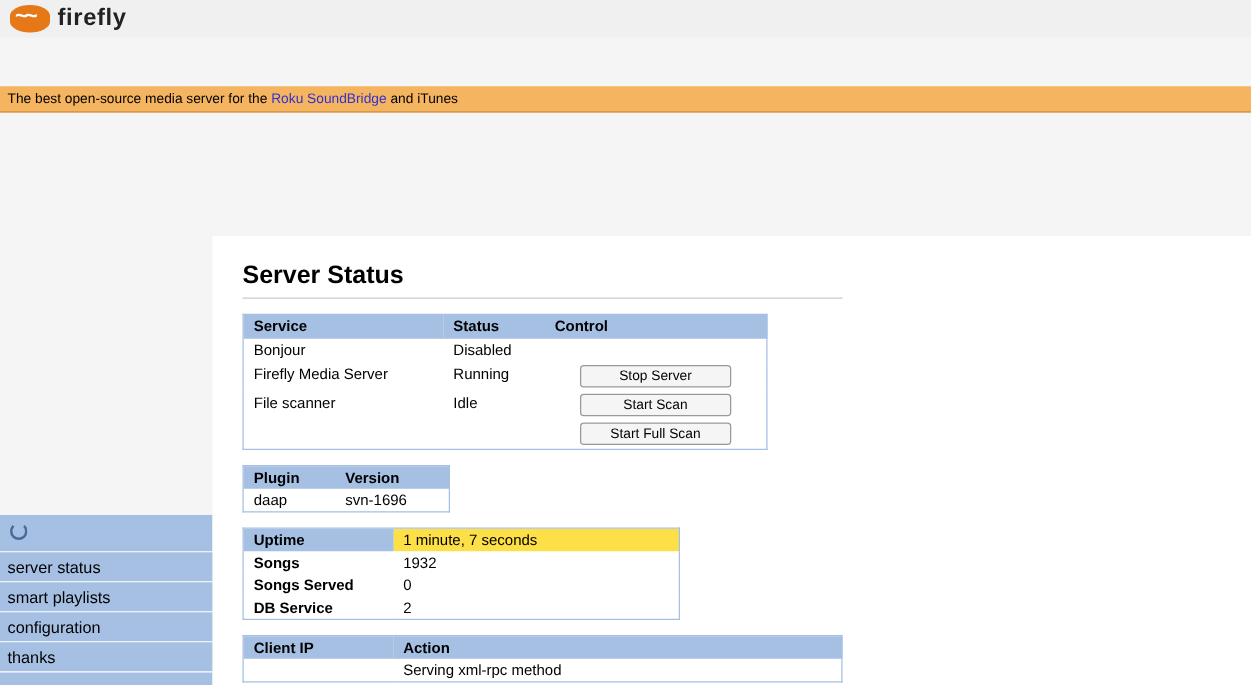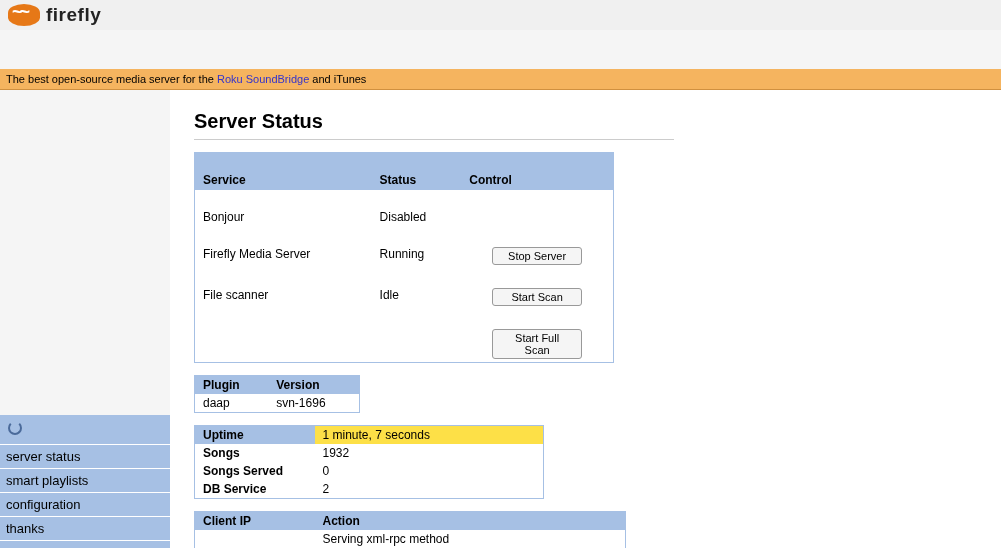--- a/index.html
+++ b/index.html
@@ -114,29 +114,29 @@
     text-align: left;
     padding: 2px 8px;
     font-size: 12px;
     vertical-align: top;
   }
   thead th {
     background: #a6c0e4;
     font-weight: bold;
   }
   .svc-table { width: 420px; }
-  .svc-table td, .svc-table th { padding-top:20px; padding-bottom:3px; }
+  .svc-table td, .svc-table th { padding-top:2px; padding-bottom:3px; }
   .plugin-table { width: 166px; }
   .stats-table { width: 350px; }
-  .client-table { width: 432px; padding-left: 24px; }
+  .client-table { width: 480px; padding-left: 24px; }
   .stats-table td.lbl { font-weight: bold; width:120px; }
   button.ctl {
     font-size: 11px;
     padding: 2px 10px;
-    width: 90px;
+    width: 121px;
     background: #f5f5f5;
     border: 1px solid #999;
     border-radius: 3px;
     cursor: pointer;
   }
   td.ctrl { text-align: center; }
 </style>
 </head>
 <body>
 

